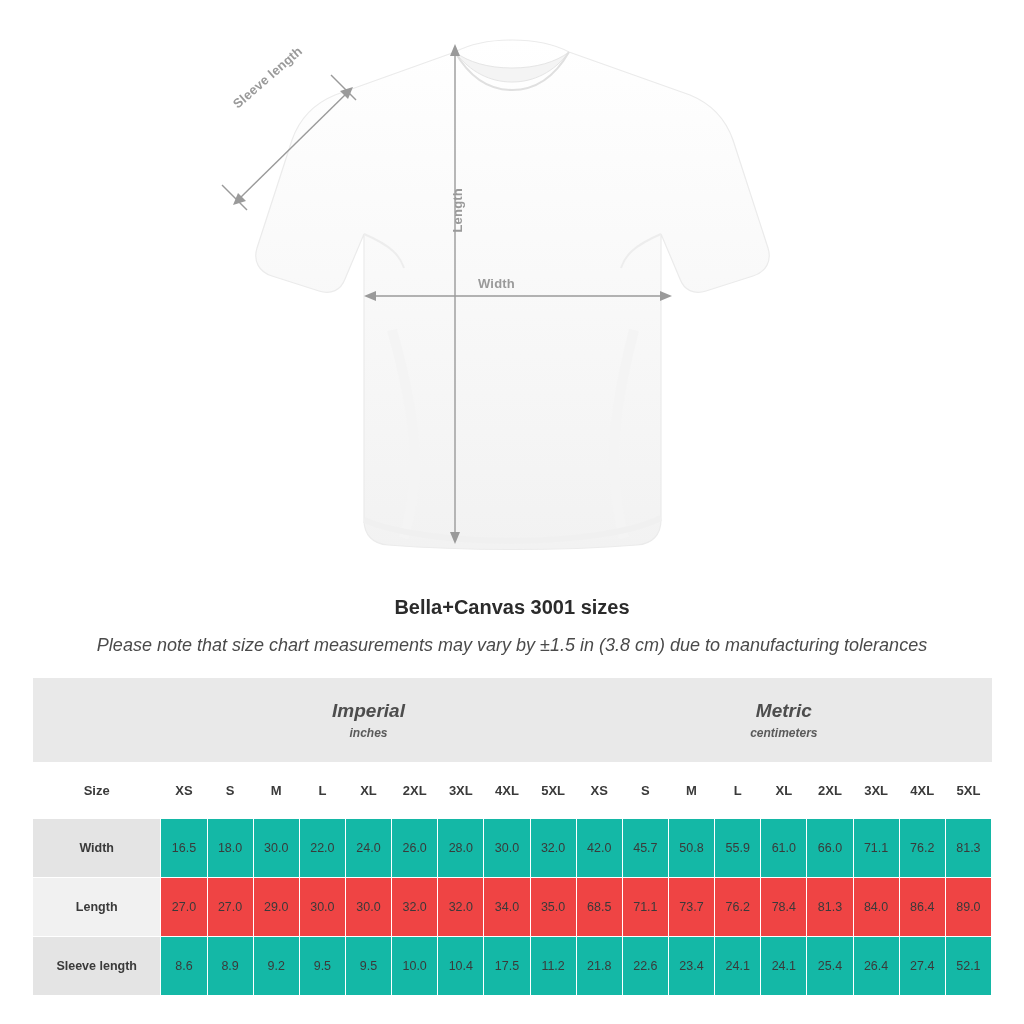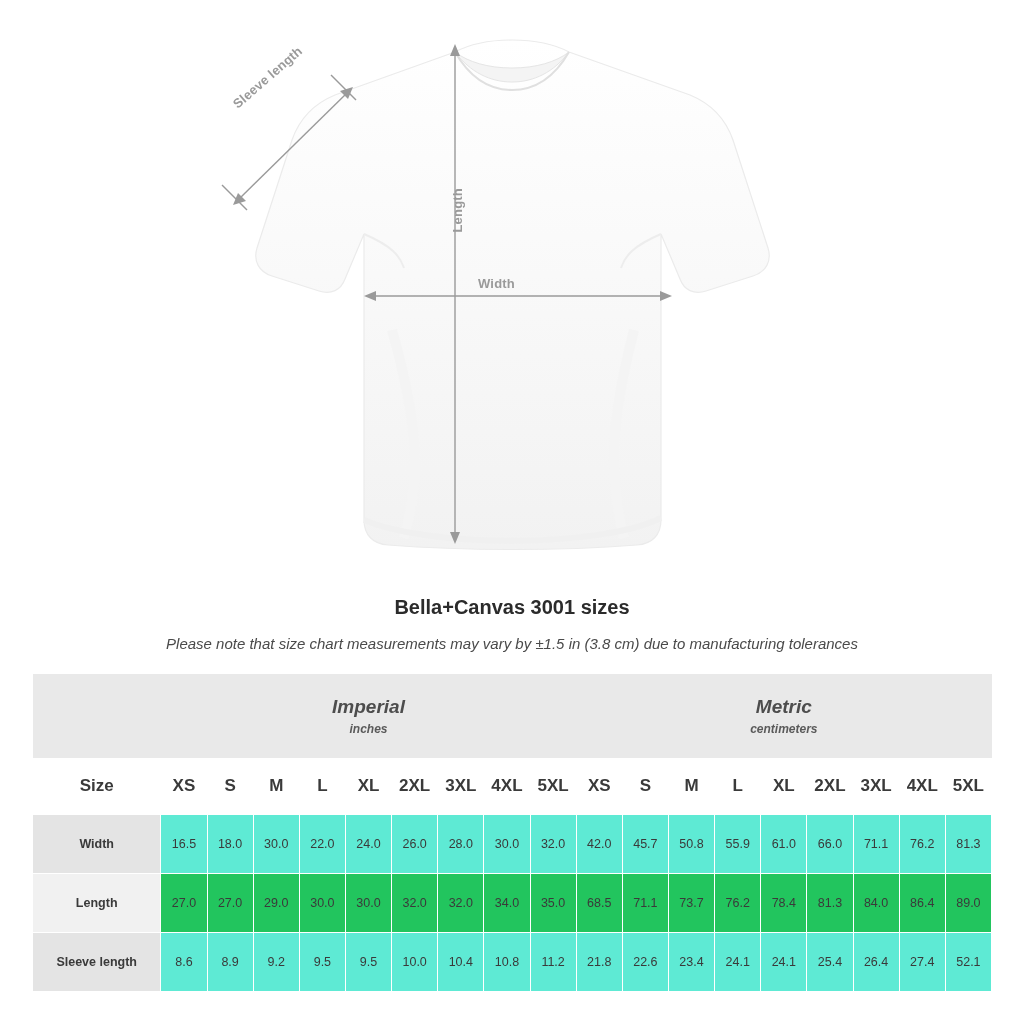--- a/index.html
+++ b/index.html
@@ -52,21 +52,21 @@
     text-align: center;
     margin-top: 16px;
   }
   #chart-title {
     font-size: 20px;
     font-weight: bold;
     color: #2b2b2b;
     margin: 16px;
   }
   #chart-note {
-    font-size: 15px;
+    font-size: 18px;
     font-style: italic;
     color: #4a4a4a;
     margin-top: 11px;
   }
 
   
   #table-wrap {
     margin: 22px 32px 0 32px;
   }
   table {
@@ -98,28 +98,28 @@
   .unit-sub {
     font-size: 12px;
     font-style: italic;
     color: #5a5a5a;
     display: block;
     margin-top: 3px;
   }
   .hdr-row th {
     background: #ffffff;
     height: 56px;
-    font-size: 17px;
+    font-size: 13px;
     font-weight: bold;
     color: #3a3a3a;
   }
   .hdr-row th.rowlabel { background: #ffffff; }
   tbody tr td { height: 59px; }
-  tbody tr.alt td { background: #5eead4; }
-  tbody tr.plain td { background: #22c55e; }
+  tbody tr.alt td { background: #14b8a6; }
+  tbody tr.plain td { background: #ef4444; }
   td.rowlabel, th.rowlabel {
     font-weight: bold;
     width: 128px;
     color: #3a3a3a;
   }
   tbody tr.alt td.rowlabel { background: #e4e4e4; }
   tbody tr.plain td.rowlabel { background: #f1f1f1; }
 </style>
 </head>
 <body>
@@ -283,21 +283,21 @@
           </tr>
           <tr class="alt">
             <td class="rowlabel">Sleeve length</td>
             <td>8.6</td>
             <td>8.9</td>
             <td>9.2</td>
             <td>9.5</td>
             <td>9.5</td>
             <td>10.0</td>
             <td>10.4</td>
-            <td>10.8</td>
+            <td>17.5</td>
             <td>11.2</td>
             <td>21.8</td>
             <td>22.6</td>
             <td>23.4</td>
             <td>24.1</td>
             <td>24.1</td>
             <td>25.4</td>
             <td>26.4</td>
             <td>27.4</td>
             <td>52.1</td>

